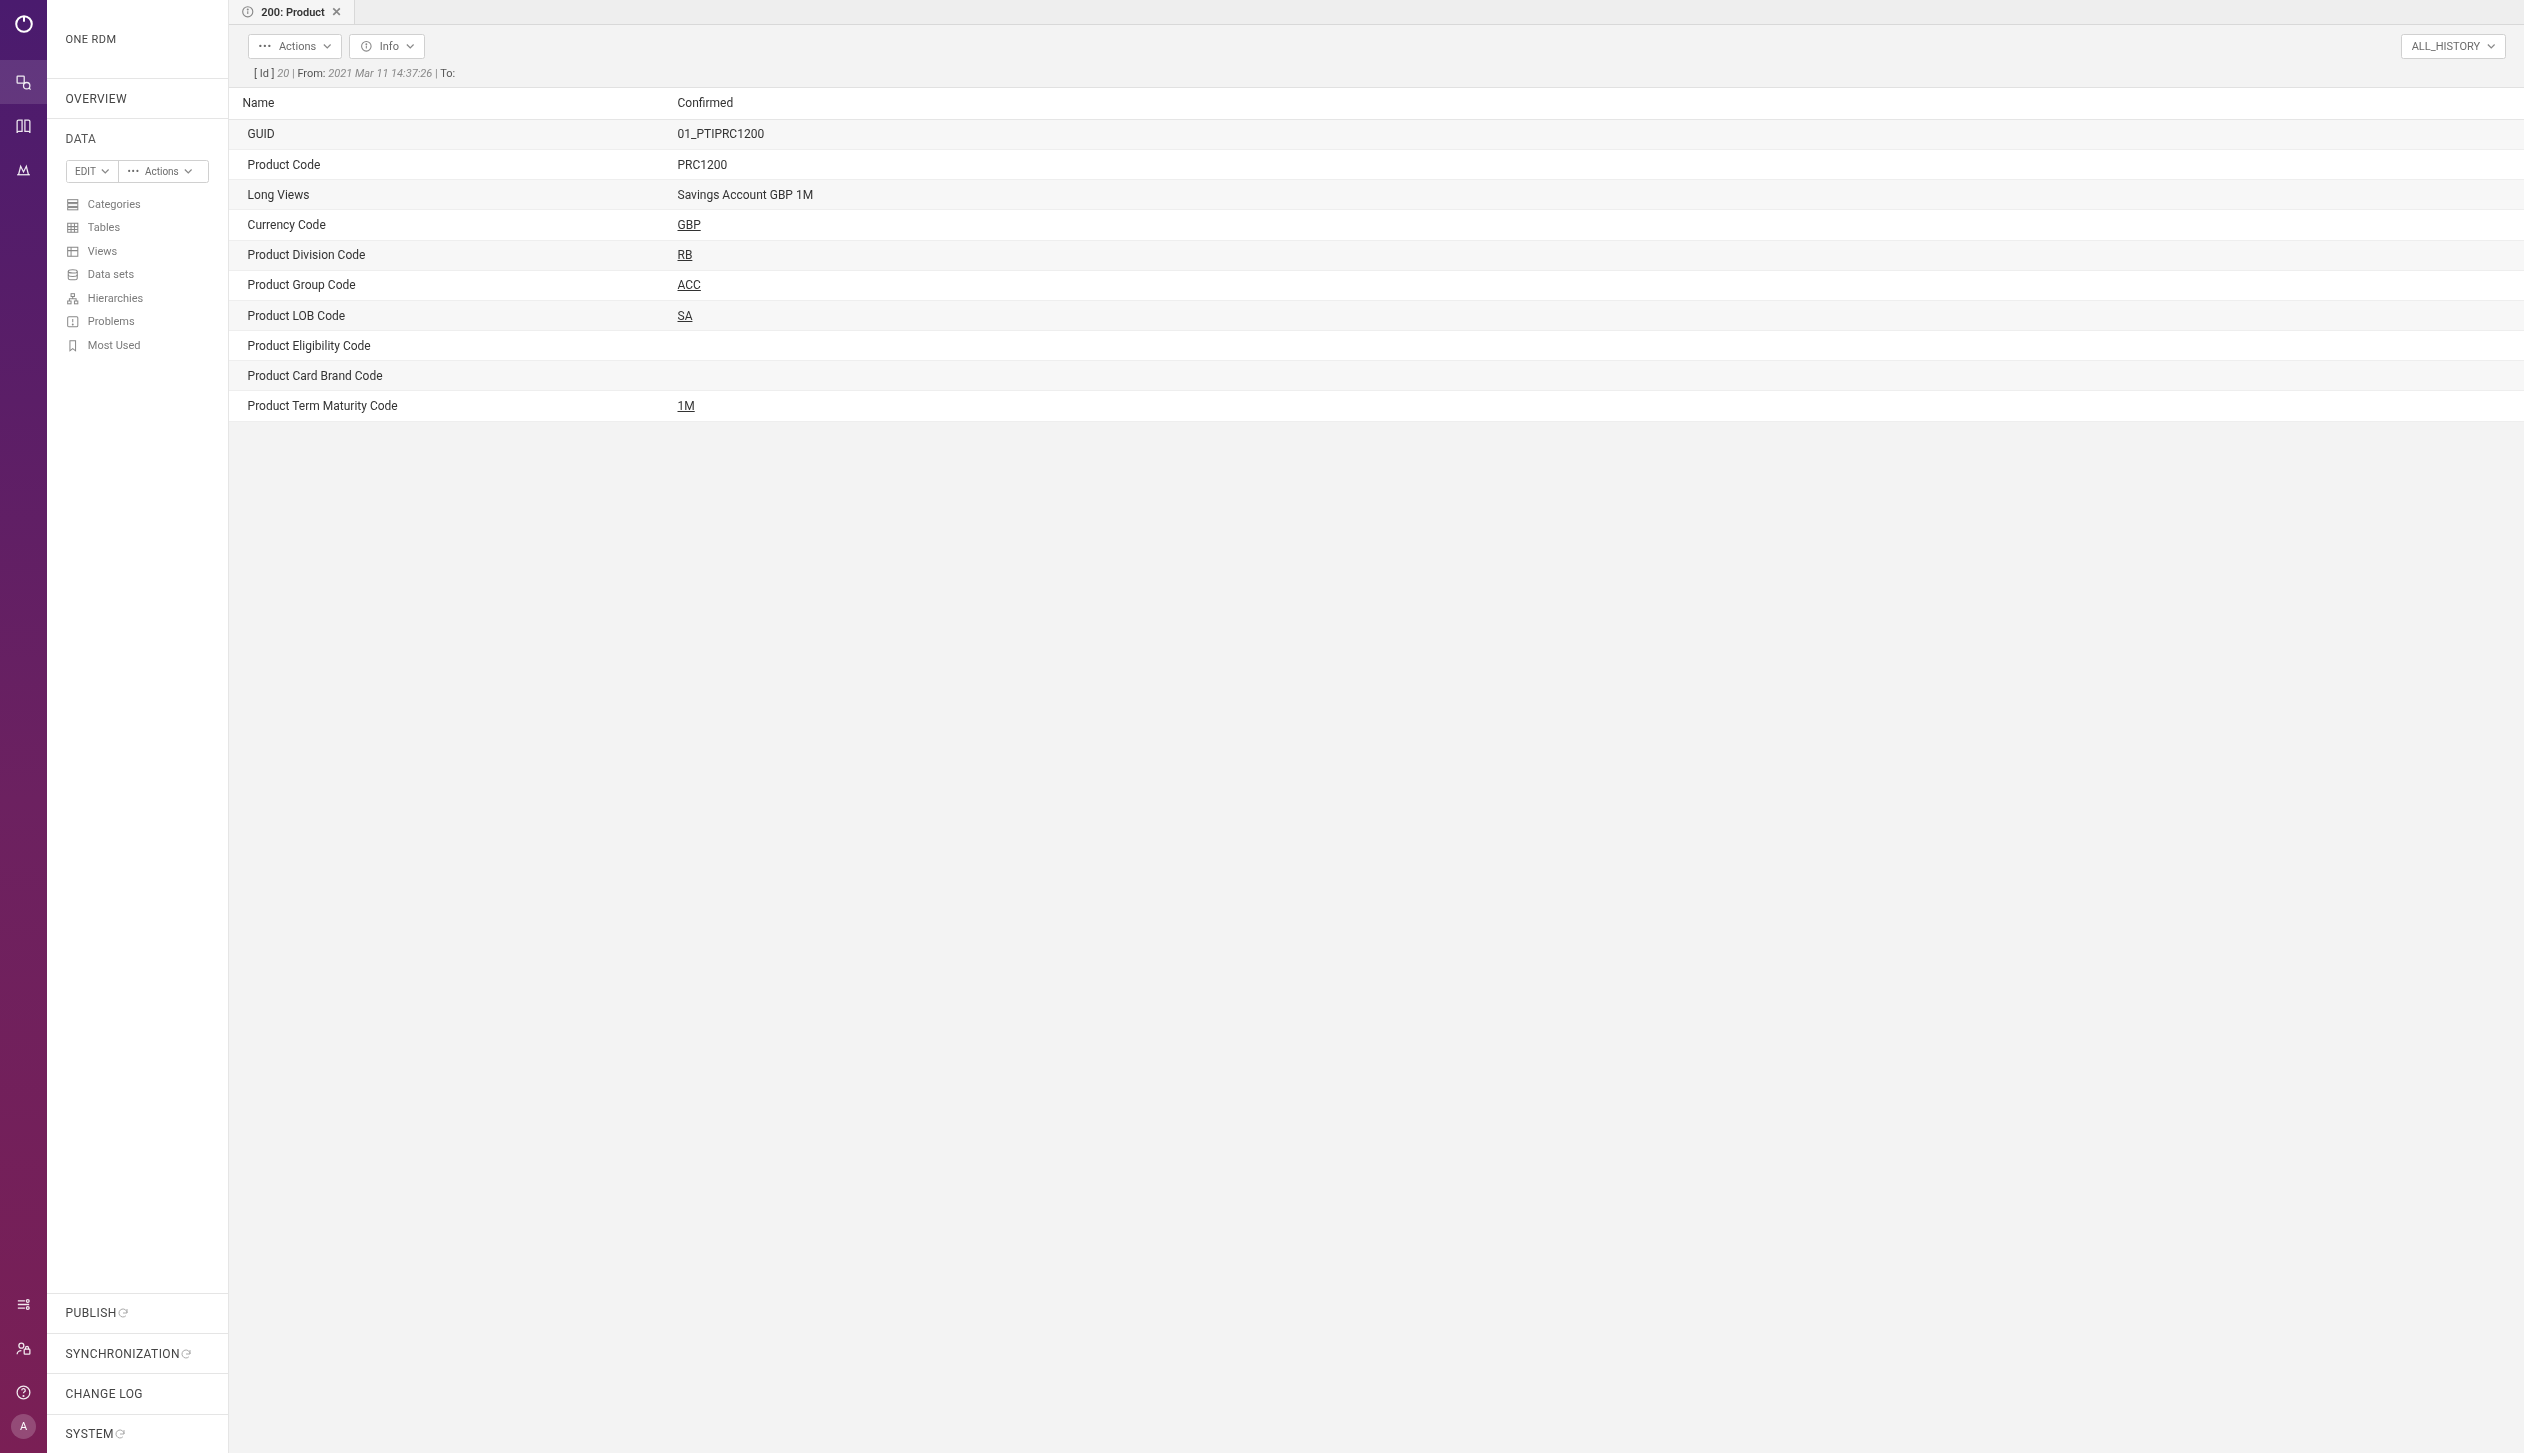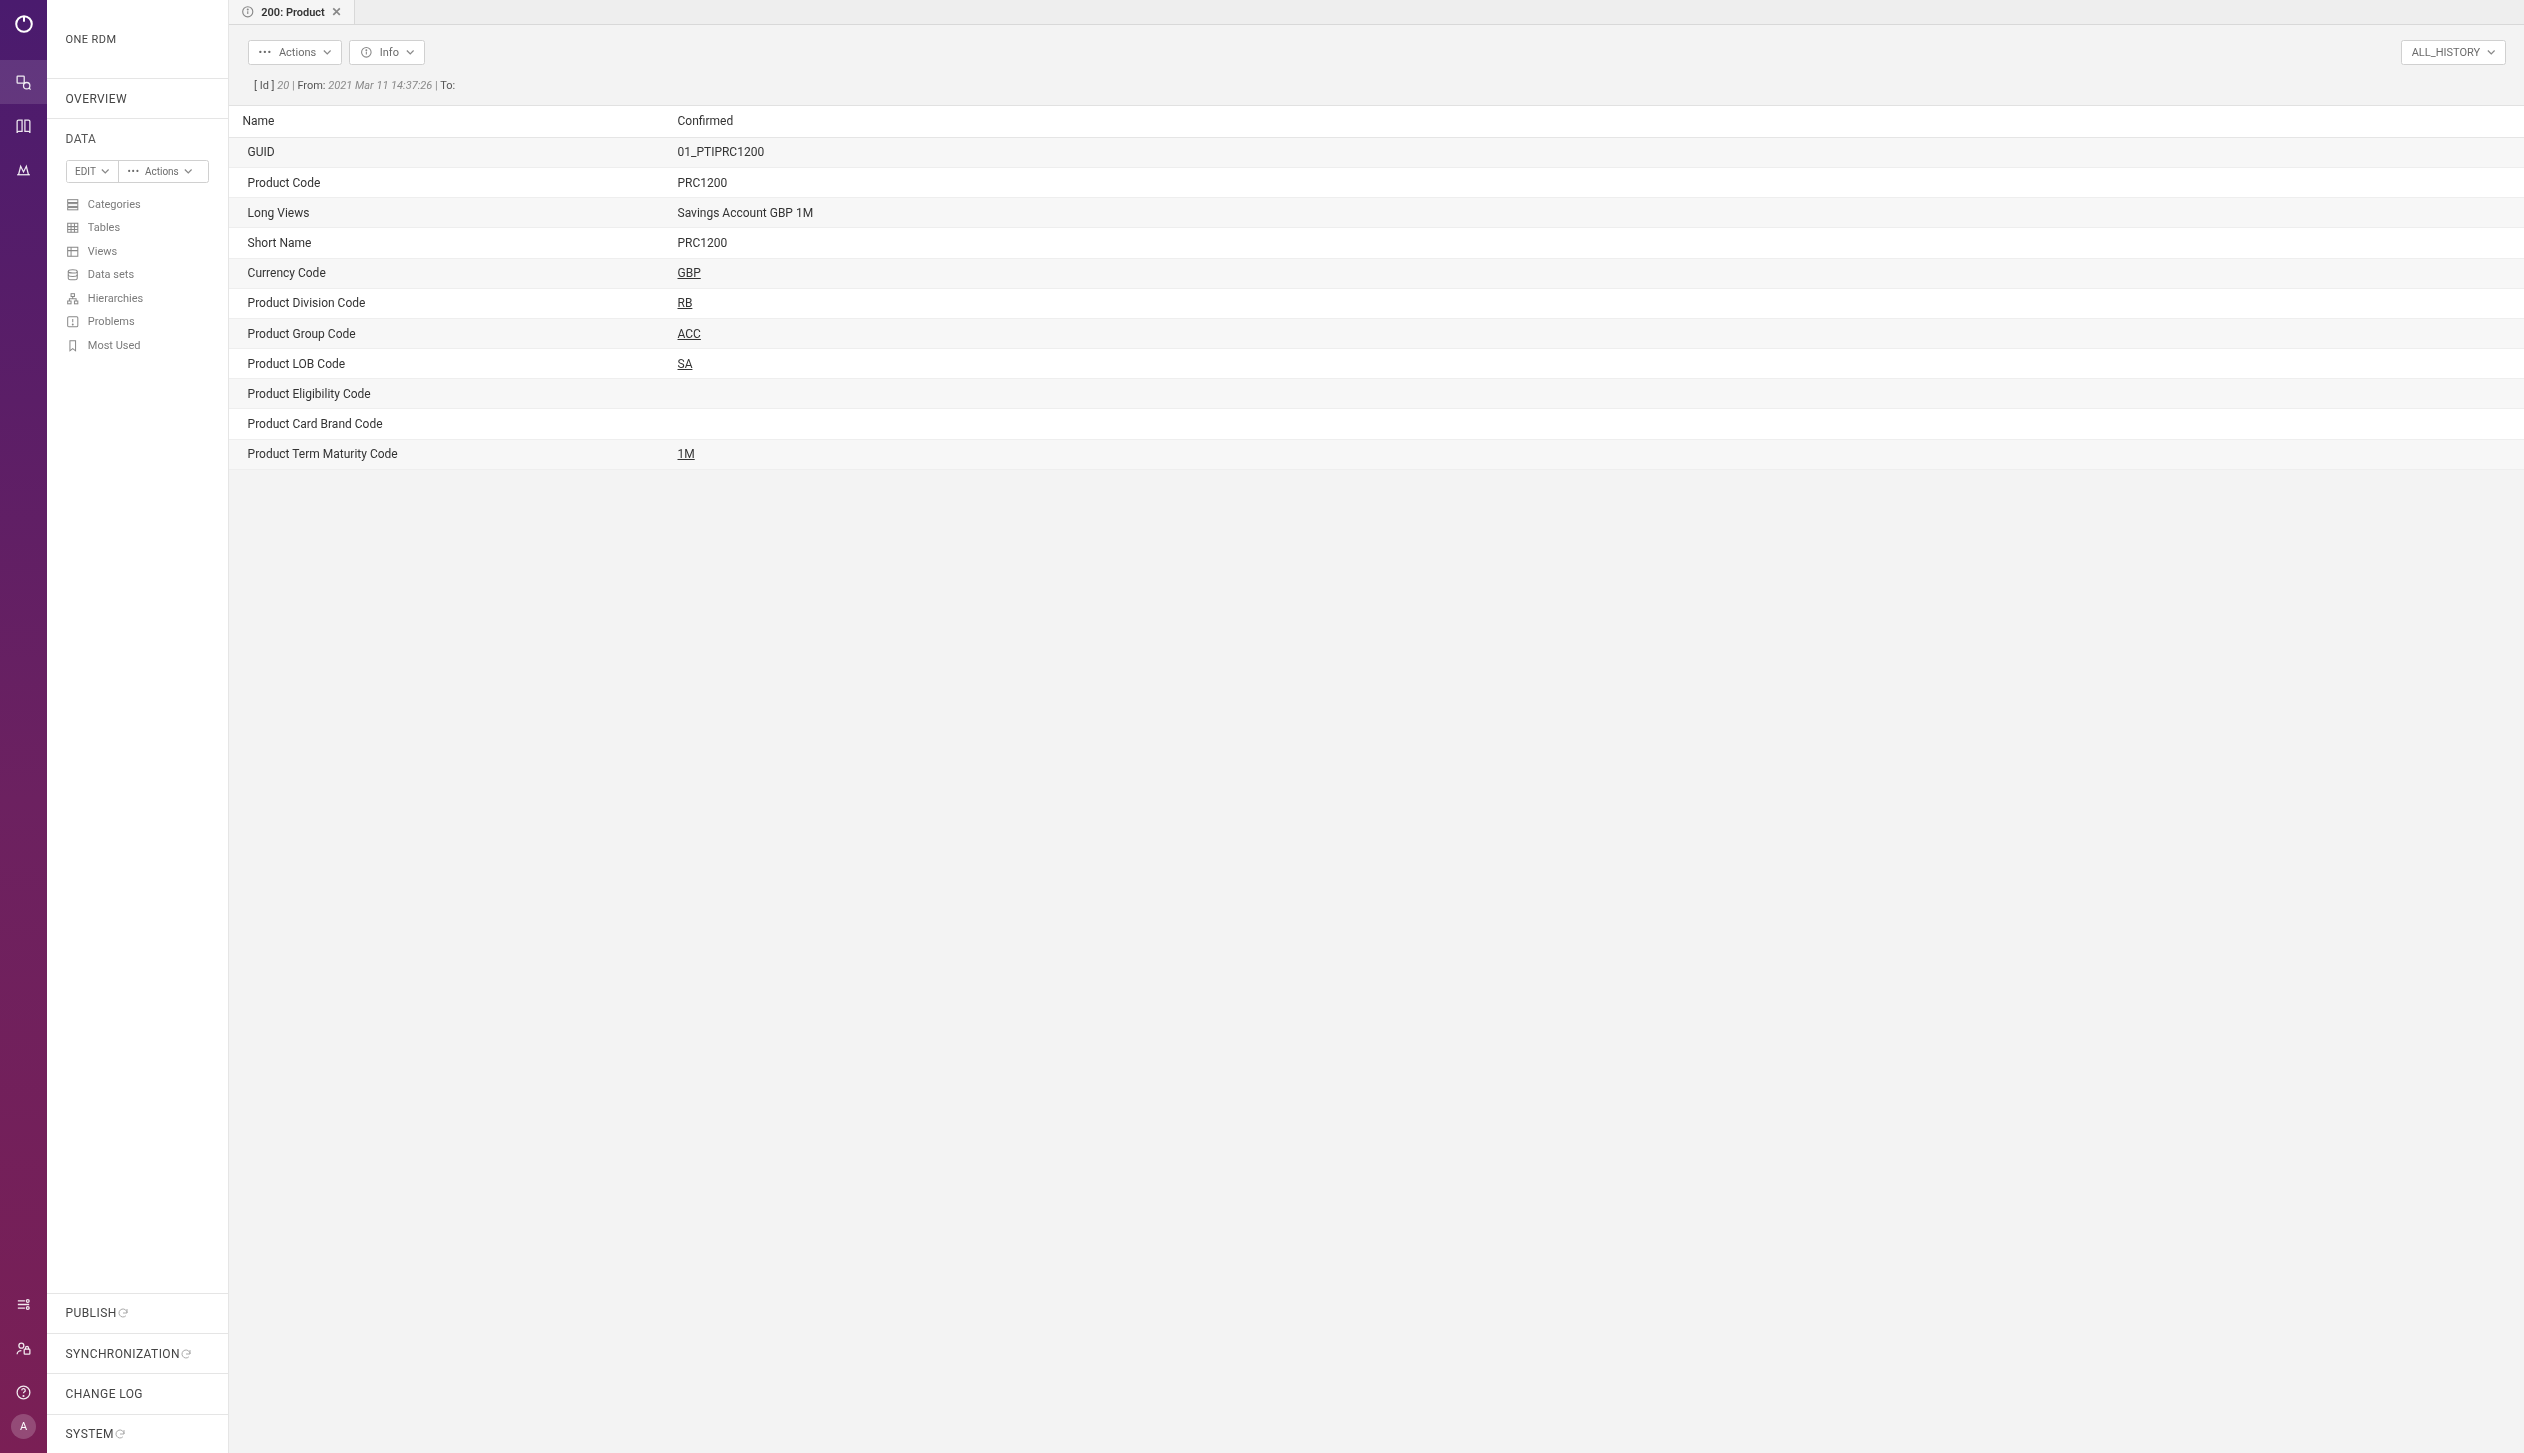--- a/index.html
+++ b/index.html
@@ -90,21 +90,21 @@
   .tree { list-style:none; padding: 0 12px; }
   .tree li {
     display:flex; align-items:center; gap:8.5px;
     padding: 5px 6.8px;
     color:#7a7a7a; font-size:11px;
     cursor:pointer; border-radius:2.5px;
   }
   .tree svg { flex-shrink:0; }
 
   
-  .main { flex:1; display:flex; flex-direction:column; background:#f3f3f3; min-width:0;gap:6px; }
+  .main { flex:1; display:flex; flex-direction:column; background:#f3f3f3; min-width:0; }
   .tabstrip {
     display:flex; background:#eee; border-bottom:0.8px solid #d8d8d8;
   }
   .tab {
     display:flex; align-items:center; gap:6.8px;
     padding: 0 12px; height:24px;
     background:#f5f5f5;
     border-right:0.8px solid #d8d8d8;
     font-size:11px; color:#333;
     font-weight:600;
@@ -384,24 +384,20 @@
             </tr>
             <tr>
               <td class="name">Product Code</td>
               <td>PRC1200</td>
             </tr>
             <tr>
               <td class="name">Long Views</td>
               <td>Savings Account GBP 1M</td>
             </tr>
             <tr>
-              <td class="name">Short Name</td>
-              <td>PRC1200</td>
-            </tr>
-            <tr>
               <td class="name">Currency Code</td>
               <td><span class="linkval">GBP</span></td>
             </tr>
             <tr>
               <td class="name">Product Division Code</td>
               <td><span class="linkval">RB</span></td>
             </tr>
             <tr>
               <td class="name">Product Group Code</td>
               <td><span class="linkval">ACC</span></td>

